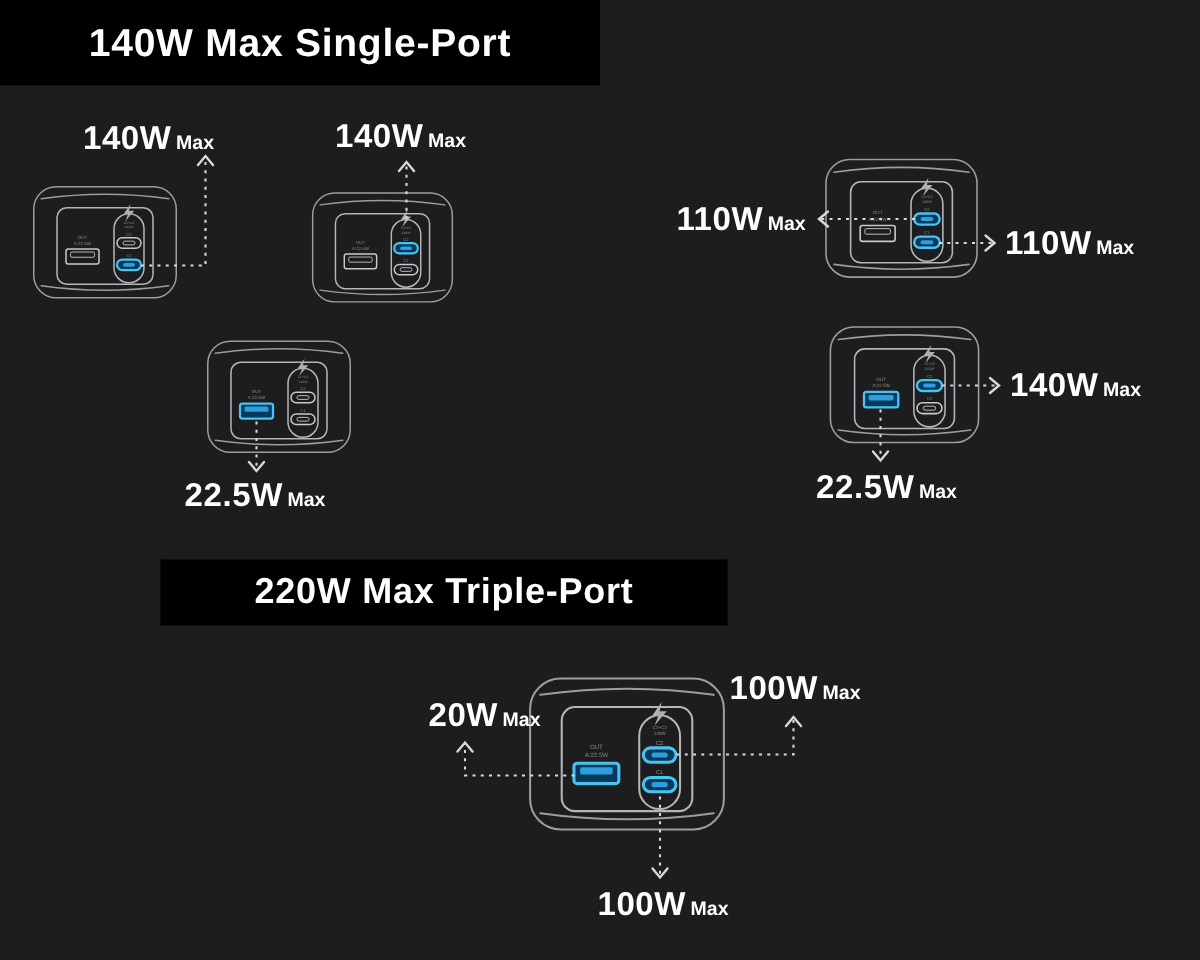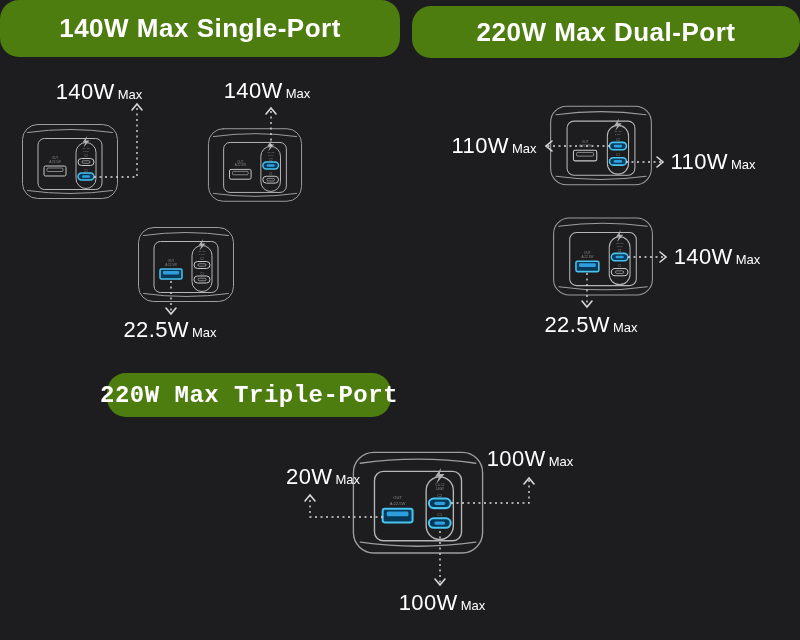--- a/index.html
+++ b/index.html
@@ -1,37 +1,36 @@
 <!DOCTYPE html>
 <html><head>
 <meta charset="utf-8">
 <style>
   html,body{margin:0;padding:0;background:#1d1d1f;}
   .stage{position:relative;width:800px;height:640px;background:#1d1d1f;overflow:hidden;
          font-family:"Liberation Sans",sans-serif;}
-  .title{position:absolute;background:#4d7c0f;color:#ffffff;font-weight:700;
-         display:flex;align-items:center;justify-content:center;letter-spacing:.5px;white-space:nowrap;border-radius:19px;}
+  .title{position:absolute;background:#000000;color:#ffffff;font-weight:700;
+         display:flex;align-items:center;justify-content:center;letter-spacing:.5px;white-space:nowrap;}
   #t-single{left:0;top:0;width:400px;height:57px;font-size:26px;}
   #t-dual{left:412px;top:6px;width:388px;height:52px;font-size:26px;}
-  #t-triple{left:107px;top:373px;width:284px;height:44px;font-size:24px;font-family:Liberation Mono, monospace;}
+  #t-triple{left:107px;top:373px;width:378px;height:44px;font-size:24px;}
   .charger{position:absolute;}
   .charger svg{display:block;width:100%;height:100%;}
   .callout{position:absolute;transform:translate(-50%,-50%);white-space:nowrap;color:#ffffff;
-           font-weight:400;line-height:1;}
+           font-weight:700;line-height:1;}
   .callout .val{font-size:22px;letter-spacing:.4px;}
   .callout .suf{font-size:13px;margin-left:3px;}
   #arrow-layer{position:absolute;left:0;top:0;width:800px;height:640px;pointer-events:none;}
   #charger-layer,#callout-layer{position:absolute;left:0;top:0;width:800px;height:640px;}
 </style>
 </head>
 <body>
 
 <div class="stage">
   <div class="title" id="t-single">140W Max Single-Port</div>
-  <div class="title" id="t-dual">220W Max Dual-Port</div>
   <div class="title" id="t-triple">220W Max Triple-Port</div>
   <div id="charger-layer">
       <div class="charger" style="left: 20px; top: 118px; width: 100px; height: 86px;">
   <svg viewBox="0 0 200 170">
     <g fill="none" stroke="#9d9d9d" stroke-width="2" stroke-linecap="round">
       <rect x="5" y="12" width="190" height="148" rx="30"></rect>
       <path d="M15 28 Q100 16 185 28"></path>
       <path d="M15 144 Q100 156 185 144"></path>
     </g>
     <rect x="36" y="40" width="128" height="102" rx="13" fill="none" stroke="#b6b6b6" stroke-width="2"></rect>

